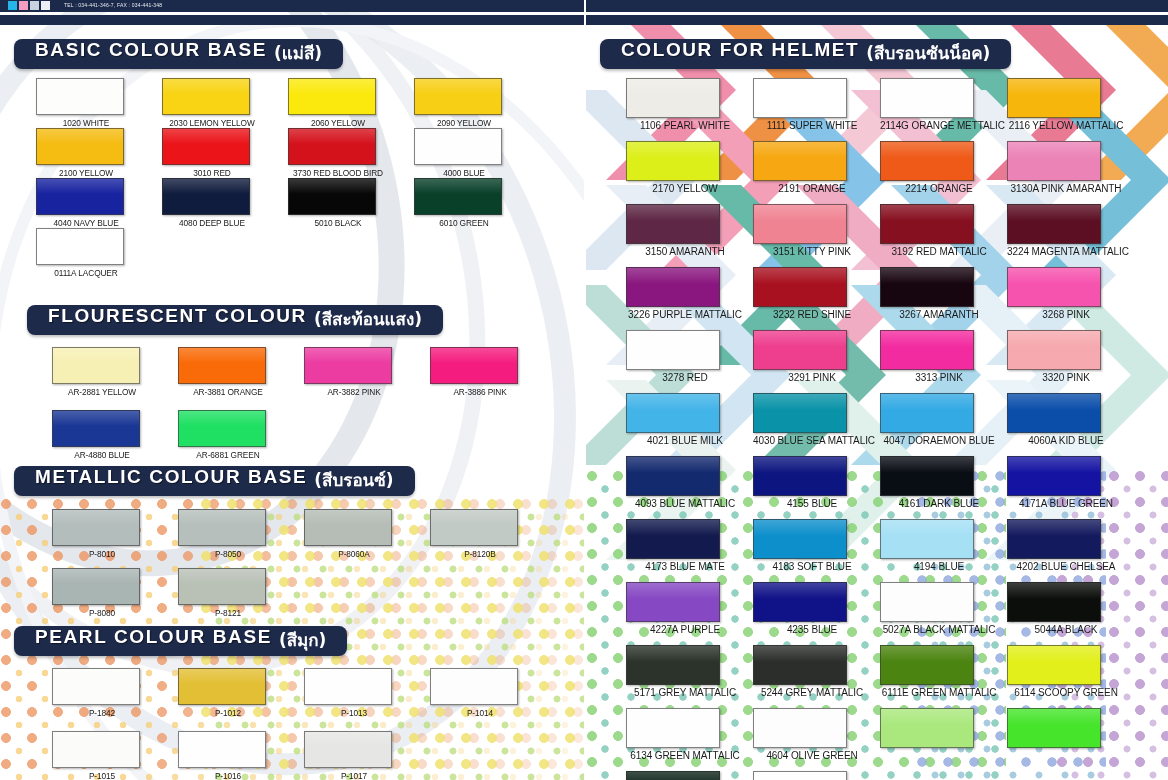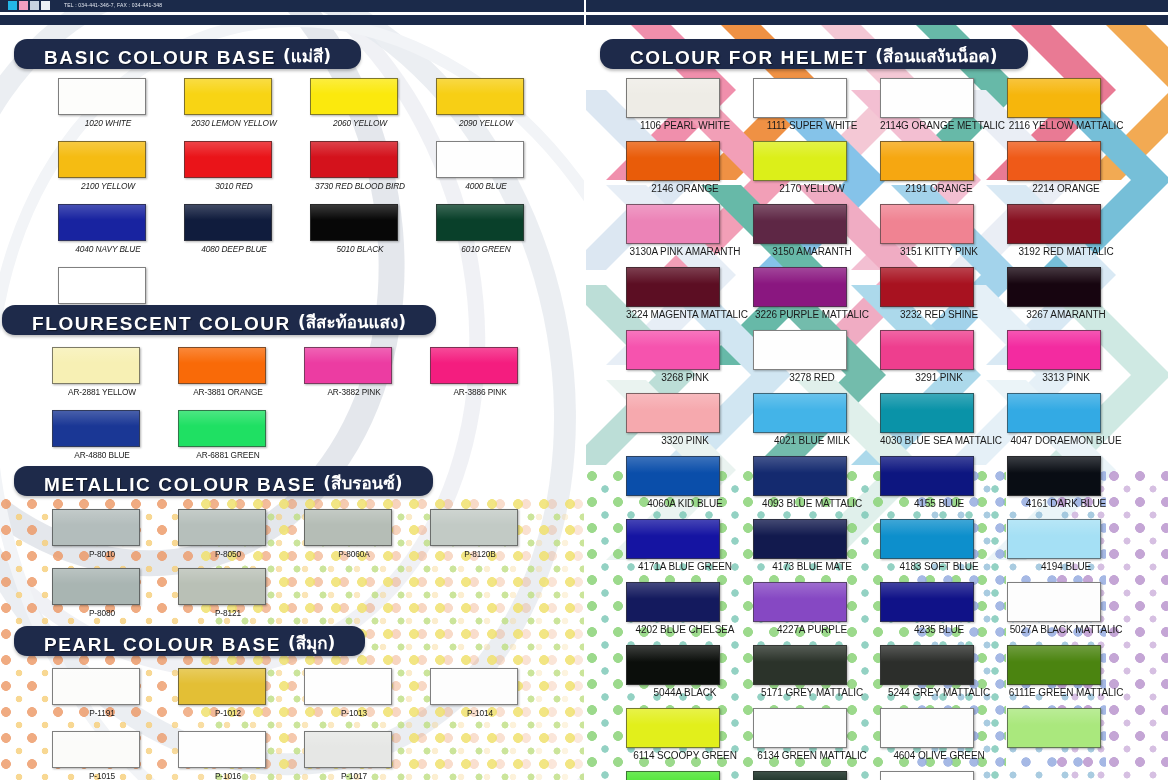--- a/index.html
+++ b/index.html
@@ -33,23 +33,23 @@
     position:absolute; z-index:6; color:#e8ecf4; font-size:5px; letter-spacing:.2px;
     white-space:nowrap; font-family:"Liberation Sans", sans-serif;
   }
   .cmyk { position:absolute; z-index:6; display:flex; gap:2px; }
   .cmyk i { display:block; width:9px; height:9px; }
 
   
   .pill {
     position:absolute; z-index:20;
     background:#1e2a4a;
-    border-radius:13px;
-    display:flex; align-items:flex-end;
-    padding:0 30px;
+    border-radius:8px;
+    display:flex; align-items:flex-start;
+    padding:0 21px;
     box-shadow:0 2px 3px rgba(0,0,0,.25);
     height:30px;
   }
   .pill .en {
     color:#ffffff; font-weight:bold; font-size:19px; letter-spacing:1.6px;
     text-shadow:1px 1px 1px rgba(0,0,0,.5);
     font-family:"Liberation Sans", sans-serif;
   }
   .pill .th {
     color:#ffffff; font-weight:bold; font-size:17px; margin-left:7px;
@@ -114,21 +114,21 @@
       <i style="background:#f39ec0"></i>
       <i style="background:#c9d2e0"></i>
       <i style="background:#eceff4"></i>
     </div>
     <div class="topstrip-text" style="left:64px; top:2px;">TEL : 034-441-346-7, FAX : 034-441-348</div>
 
     <div class="pill" style="left:14px; top:39px;">
       <span class="en">BASIC COLOUR BASE</span>
       <span class="th">(แม่สี)</span>
     </div>
-    <div class="grid" id="grid-basic" style="left:58px; top:78px; grid-template-columns:repeat(4,126px); row-gap:13px;font-style:italic;">
+    <div class="grid" id="grid-basic" style="left:36px; top:78px; grid-template-columns:repeat(4,126px); ">
         <div class="cell">
           <div class="chip" style="background: rgb(253, 253, 251);"></div>
           <div class="cap">1020 WHITE</div>
         </div>
         <div class="cell">
           <div class="chip" style="background: rgb(248, 212, 20);"></div>
           <div class="cap">2030 LEMON YELLOW</div>
         </div>
         <div class="cell">
           <div class="chip" style="background: rgb(251, 233, 13);"></div>
@@ -169,21 +169,21 @@
         <div class="cell">
           <div class="chip" style="background: rgb(9, 64, 42);"></div>
           <div class="cap">6010 GREEN</div>
         </div>
         <div class="cell">
           <div class="chip" style="background: rgb(255, 255, 255);"></div>
           <div class="cap">0111A LACQUER</div>
         </div>
       </div>
 
-    <div class="pill" style="left:2px; top:305px;">
+    <div class="pill" style="left:27px; top:305px;">
       <span class="en">FLOURESCENT COLOUR</span>
       <span class="th">(สีสะท้อนแสง)</span>
     </div>
     <div class="grid" id="grid-flour" style="left:52px; top:347px; grid-template-columns:repeat(4,126px); row-gap:13px;">
         <div class="cell">
           <div class="chip" style="background: rgb(247, 240, 180);"></div>
           <div class="cap">AR-2881 YELLOW</div>
         </div>
         <div class="cell">
           <div class="chip" style="background: rgb(249, 106, 8);"></div>
@@ -238,21 +238,21 @@
         </div>
       </div>
 
     <div class="pill" style="left:14px; top:626px;">
       <span class="en">PEARL COLOUR BASE</span>
       <span class="th">(สีมุก)</span>
     </div>
     <div class="grid" id="grid-pearl" style="left:52px; top:668px; grid-template-columns:repeat(4,126px); row-gap:13px;">
         <div class="cell">
           <div class="chip" style="background: rgb(252, 252, 250);"></div>
-          <div class="cap">P-1191</div>
+          <div class="cap">P-1842</div>
         </div>
         <div class="cell">
           <div class="chip" style="background: rgb(227, 191, 53);"></div>
           <div class="cap">P-1012</div>
         </div>
         <div class="cell">
           <div class="chip" style="background: rgb(254, 254, 254);"></div>
           <div class="cap">P-1013</div>
         </div>
         <div class="cell">
@@ -332,42 +332,38 @@
                     radial-gradient(circle at 6px 6px, rgba(200,170,216,.75) 3.2px, transparent 3.8px);
                   background-size:26px 26px, 26px 26px;
                   background-position:0 0, 13px 13px;"></div>
     </div>
 
     <div class="topbar" style="top:0; height:12px;"></div>
     <div class="topbar" style="top:15px; height:10px;"></div>
 
     <div class="pill" style="left:14px; top:39px;">
       <span class="en">COLOUR FOR HELMET</span>
-      <span class="th">(สีอนแสงันน็อค)</span>
+      <span class="th">(สีบรอนซันน็อค)</span>
     </div>
     <div class="grid helmet" id="grid-helmet" style="left:40px; top:78px; grid-template-columns:repeat(4,127px); row-gap:10px;">
         <div class="cell">
           <div class="chip" style="background: rgb(238, 236, 230);"></div>
           <div class="cap">1106 PEARL WHITE</div>
         </div>
         <div class="cell">
           <div class="chip" style="background: rgb(255, 255, 255);"></div>
           <div class="cap">1111 SUPER WHITE</div>
         </div>
         <div class="cell">
           <div class="chip" style="background: rgb(254, 254, 254);"></div>
           <div class="cap">2114G ORANGE METTALIC</div>
         </div>
         <div class="cell">
           <div class="chip" style="background: rgb(246, 182, 12);"></div>
           <div class="cap">2116 YELLOW MATTALIC</div>
-        </div>
-        <div class="cell">
-          <div class="chip" style="background: rgb(233, 92, 9);"></div>
-          <div class="cap">2146 ORANGE</div>
         </div>
         <div class="cell">
           <div class="chip" style="background: rgb(220, 239, 25);"></div>
           <div class="cap">2170 YELLOW</div>
         </div>
         <div class="cell">
           <div class="chip" style="background: rgb(246, 167, 17);"></div>
           <div class="cap">2191 ORANGE</div>
         </div>
         <div class="cell">

